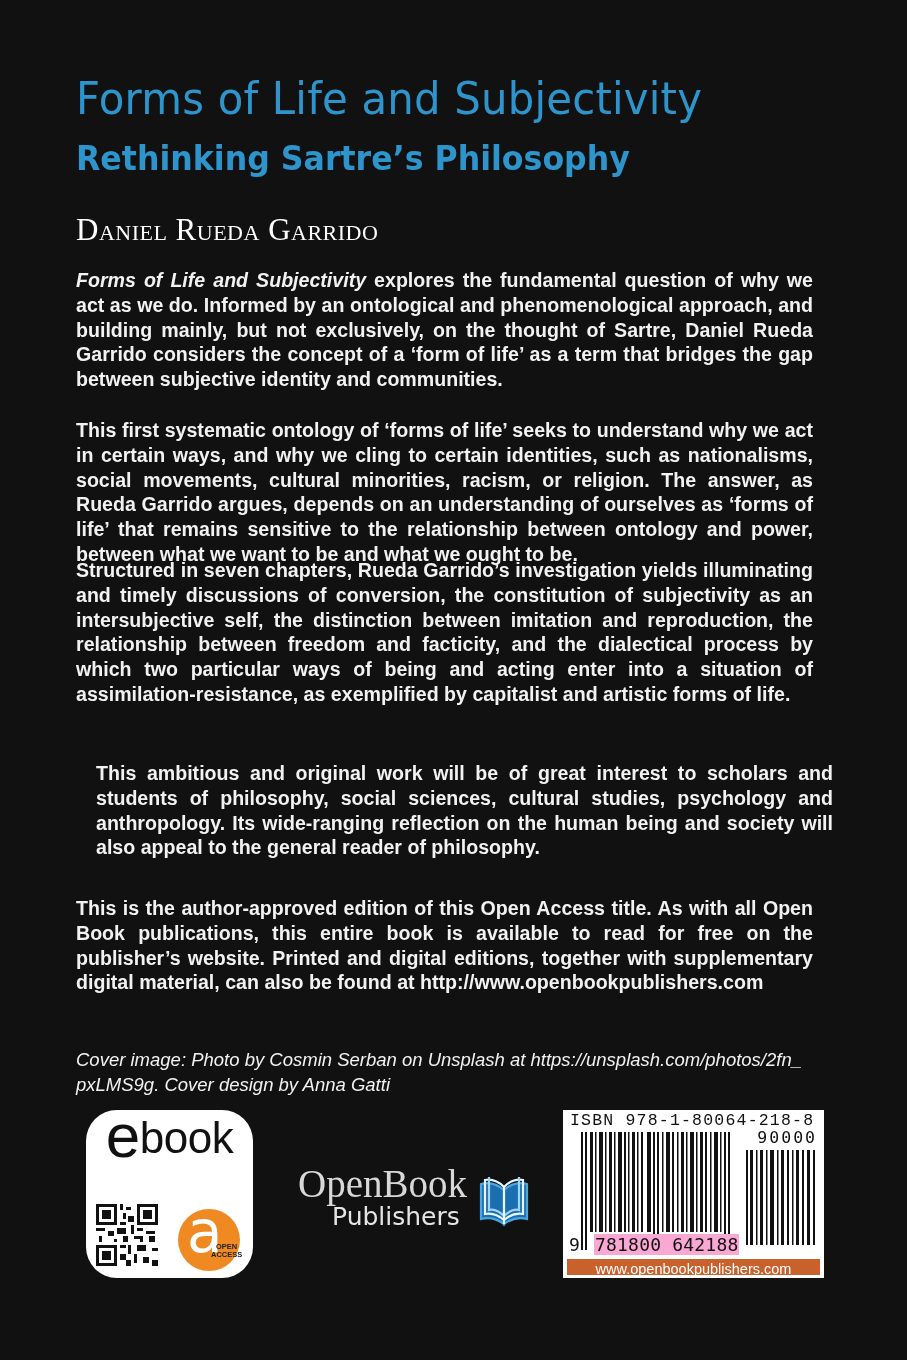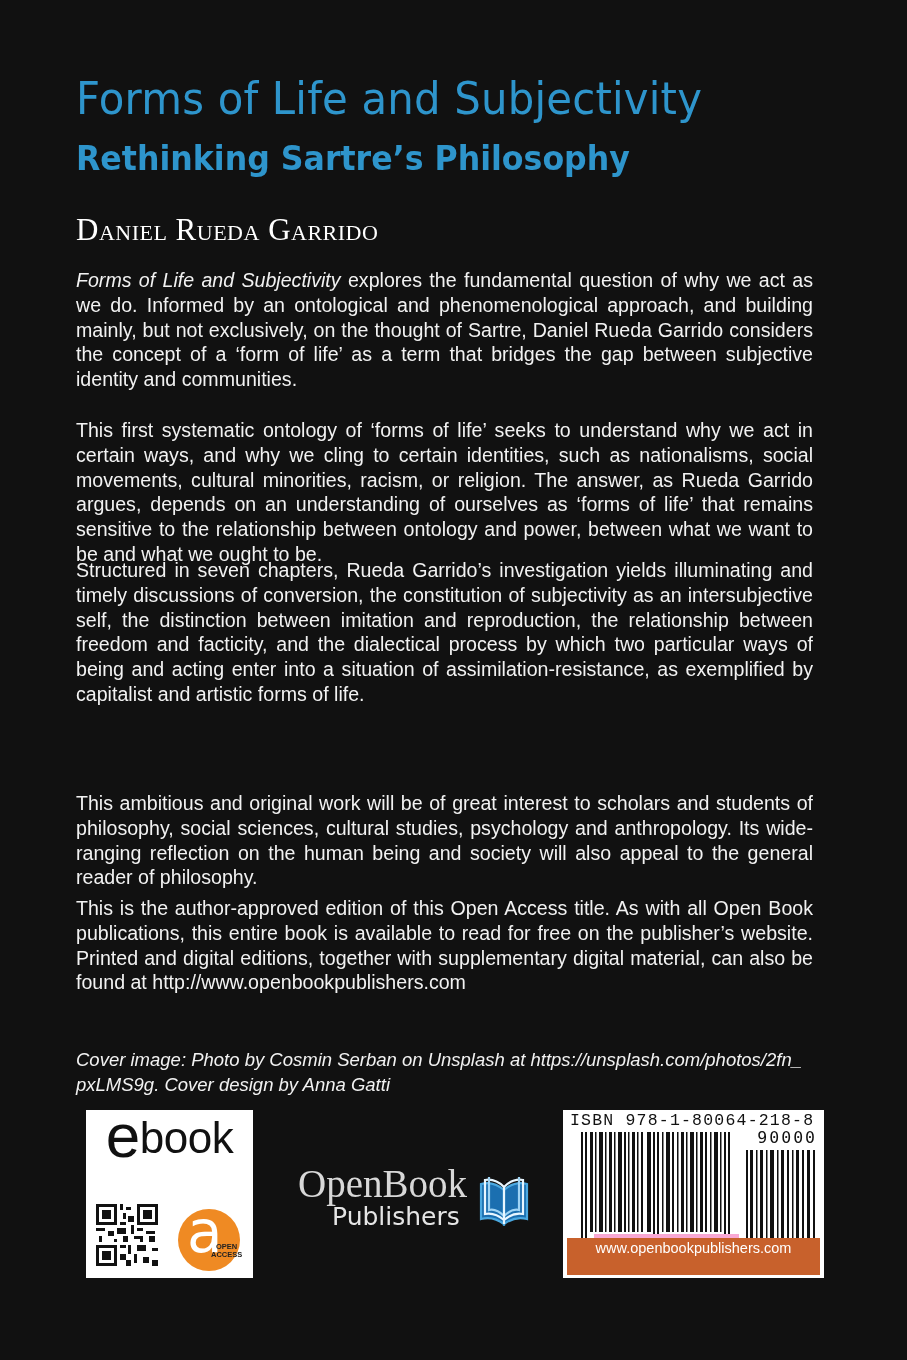--- a/index.html
+++ b/index.html
@@ -26,38 +26,38 @@
   }
   .author {
     position: absolute; left: 76px; top: 212px;
     font-family: "Liberation Serif", "DejaVu Serif", serif;
     font-variant: small-caps; font-size: 31px; color: #ffffff;
     margin: 0; white-space: nowrap; letter-spacing: 0.5px;
   }
   .para {
     position: absolute; left: 76px; width: 737px;
     font-size: 19.6px; line-height: 24.8px;
-    text-align: justify; margin: 0; color: #f2f2f2;
+    text-align: justify; margin: 0; color: #f2f2f2; font-weight: bold;
   }
   .para em { font-style: italic; }
   #p1 { top: 268px; }
   #p2 { top: 418px; }
   #p3 { top: 558px; }
-  #p4 { top: 791px; }
+  #p4 { top: 761px; margin-left: 20px; }
   #p5 { top: 896px; }
   .credit {
     position: absolute; left: 76px; top: 1047px; width: 740px;
     font-size: 18.5px; line-height: 25px; font-style: italic;
     color: #f2f2f2; margin: 0;
   }
   
   .ebook-box {
     position: absolute; left: 86px; top: 1110px;
     width: 167px; height: 168px; background: #ffffff;
-    color: #111; text-align: center;
+    color: #111; text-align: center; border-radius: 31px;
   }
   .ebook-word {
     position: absolute; left: 0; right: 0; top: 0;
     font-size: 44px; line-height: 52px; color: #111;
     letter-spacing: -0.5px;
   }
   .ebook-word .big-e { font-size: 62px; vertical-align: -4px; }
   .ebook-sub {
     position: absolute; left: 0; right: 0; top: 52px;
     font-size: 13.5px; line-height: 16px; color: #111;
@@ -112,21 +112,21 @@
   .ean-first {
     position: absolute; left: 6px; top: 124px;
     font-family: "DejaVu Sans Mono", monospace; font-size: 18px; color: #111;
   }
   .ean-rest {
     position: absolute; left: 31px; top: 124px;
     font-family: "DejaVu Sans Mono", monospace; font-size: 18px; color: #111;
     letter-spacing: 0.2px; background: #f9a8d4; padding: 0 1px;
   }
   .barcode-url {
-    position: absolute; left: 4px; right: 4px; bottom: 3px; height: 37px;
+    position: absolute; left: 4px; right: 4px; bottom: 3px; height: 16px;
     background: #c8612c; color: #fff; font-size: 14.5px; line-height: 20px;
     text-align: center;
   }
 </style>
 </head>
 <body>
 
 <h1 class="title">Forms of Life and Subjectivity</h1>
 <h2 class="subtitle">Rethinking Sartre’s Philosophy</h2>
 <div class="author">Daniel Rueda Garrido</div>

